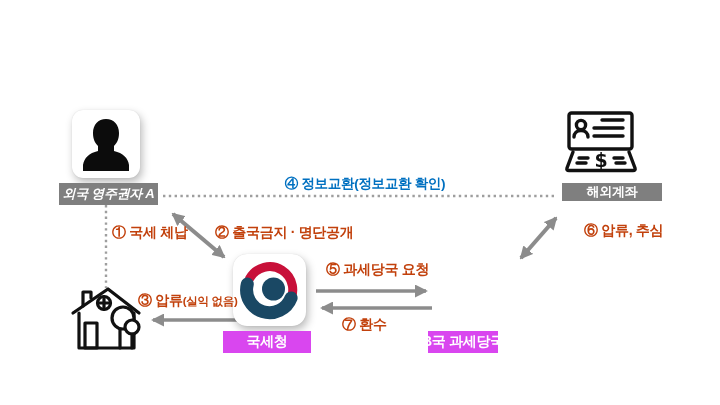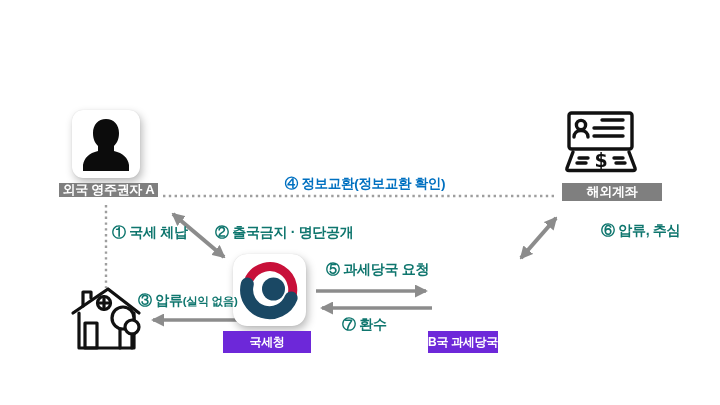--- a/index.html
+++ b/index.html
@@ -12,23 +12,23 @@
     position:absolute;background:#fff;border-radius:11px;
     box-shadow:2px 4px 8px rgba(0,0,0,.28), 0 0 1px rgba(0,0,0,.15);
     display:flex;align-items:center;justify-content:center;
   }
   .tag{
     position:absolute;color:#fff;font-weight:bold;
     display:flex;align-items:center;justify-content:center;
     letter-spacing:-0.3px;white-space:nowrap;
   }
   .tag.gray{background:#7F7F7F;font-size:13px;}
-  .tag.blue{background:#6d28d9;font-size:12px;}
+  .tag.blue{background:#d946ef;font-size:14px;}
   .flowtext{
-    position:absolute;font-weight:bold;font-size:14px;color:#0f766e;
+    position:absolute;font-weight:bold;font-size:14px;color:#c2410c;
     letter-spacing:-0.3px;white-space:nowrap;
   }
   .flowtext .small{font-size:11.5px;}
   .flowtext.blue{color:#0070C0;text-align:center;font-size:13.5px;}
   svg{display:block;}
 </style>
 </head>
 <body>
 
 <div class="canvas">
@@ -53,21 +53,21 @@
     <line x1="432" y1="308" x2="322" y2="308" stroke="#8C8C8C" stroke-width="3.6" marker-end="url(#ah)"></line>
 
     <line x1="556" y1="218" x2="521" y2="258" stroke="#8C8C8C" stroke-width="4" marker-start="url(#ah)" marker-end="url(#ah)"></line>
   </svg>
 
   <div class="icon-box" style="left:72px;top:110px;width:68px;height:68px;">
     <svg width="68" height="68" viewBox="0 0 68 68">
       <path fill="#0c0c0c" d="M34 9c8 0 13 6 13 14 0 6-2 10-5 13v5c9 2 14 7 15 14v6H11v-6c1-7 6-12 15-14v-5c-3-3-5-7-5-13 0-8 5-14 13-14z"></path>
     </svg>
   </div>
-  <div class="tag gray" style="left:59px;top:183px;width:99px;height:14px;">
+  <div class="tag gray" style="left:59px;top:183px;width:99px;height:22px;font-style:italic;">
     <span>외국 영주권자 A</span>
   </div>
 
   <div style="position:absolute;left:563px;top:111px;">
     <svg width="76" height="64" viewBox="0 0 76 64" fill="none" stroke="#111" stroke-width="3.4" stroke-linecap="round" stroke-linejoin="round">
       <rect x="6" y="2" width="63" height="36" rx="2.5"></rect>
       <circle cx="18" cy="14" r="4.6"></circle>
       <path d="M11 26c0-4 3-6.5 7-6.5s7 2.5 7 6.5"></path>
       <path d="M39 9 H60 M31 17 H60 M31 25 H60"></path>
       <path d="M10 41 L4 57 Q3.2 59.5 6 59.5 H70 Q72.8 59.5 72 57 L66 41"></path>
@@ -108,16 +108,16 @@
     <span>B국 과세당국</span>
   </div>
 
   <div class="flowtext" style="left:112px;top:224px;">① 국세 체납</div>
   <div class="flowtext" style="left:215px;top:224px;">② 출국금지 · 명단공개</div>
   <div class="flowtext" style="left:138px;top:292px;">
     <span>③ 압류</span><span class="small">(실익 없음)</span>
   </div>
   <div class="flowtext blue" style="left:250px;top:175px;width:230px;">④ 정보교환(정보교환 확인)</div>
   <div class="flowtext" style="left:326px;top:261px;">⑤ 과세당국 요청</div>
-  <div class="flowtext" style="left:560px;top:222px;padding-left:41px;">⑥ 압류, 추심</div>
+  <div class="flowtext" style="left:543px;top:222px;padding-left:41px;">⑥ 압류, 추심</div>
   <div class="flowtext" style="left:342px;top:316px;">⑦ 환수</div>
 
 </div>
 
 </body></html>

